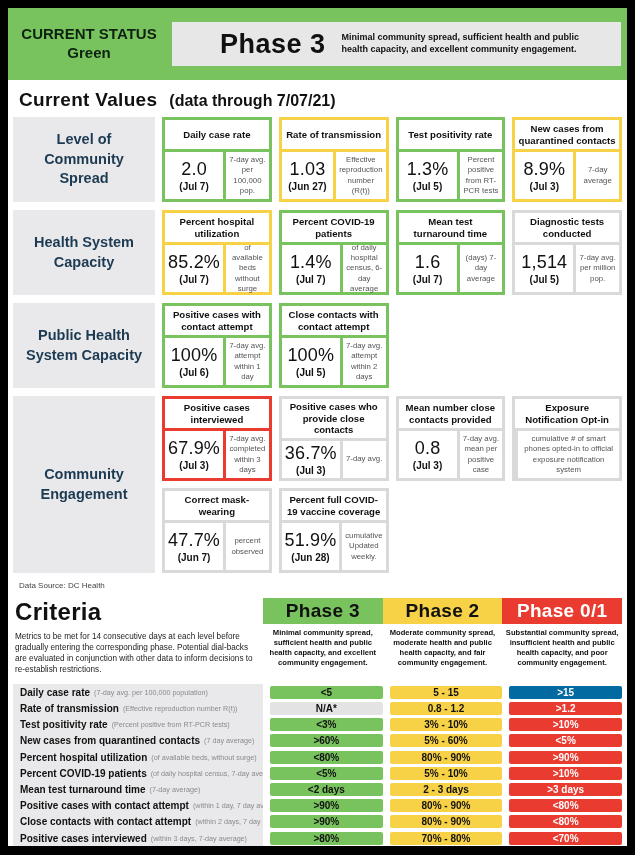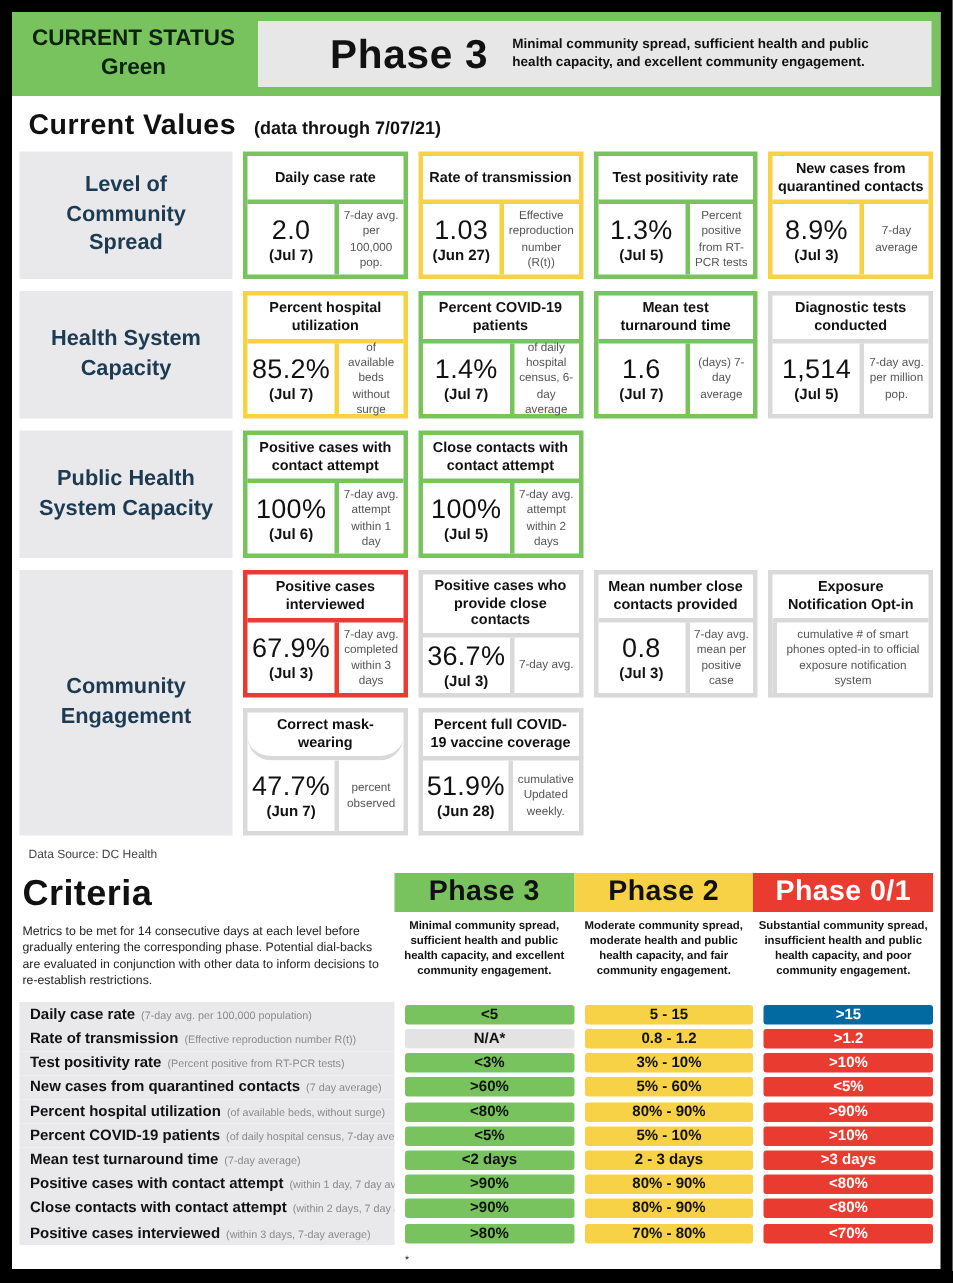--- a/index.html
+++ b/index.html
@@ -2,31 +2,31 @@
 <html><head>
 <meta charset="utf-8">
 <style>
   html,body{margin:0;padding:0;background:#555;}
   *{box-sizing:border-box;}
   .page{width:635px;height:855px;background:#000;position:relative;margin:0 auto;
         font-family:"Liberation Sans","DejaVu Sans",sans-serif;color:#111;}
   .inner{position:absolute;left:8px;top:8px;right:8px;bottom:9px;background:#fff;overflow:hidden;}
 
   
-  .header{height:56px;display:flex;align-items:center;padding:0 6px;}
+  .header{height:72px;display:flex;align-items:center;padding:0 6px;}
   .status{width:150px;text-align:center;font-weight:bold;font-size:15px;line-height:1.25;color:#0d2210;}
   .phase-box{flex:1;background:#e7e7e7;height:44px;margin-left:8px;display:flex;align-items:center;padding:0 12px;}
   .phase-box-title{font-size:27px;font-weight:bold;letter-spacing:.5px;margin:0 16px 0 36px;white-space:nowrap;}
   .phase-box-desc{font-size:9px;font-weight:600;line-height:1.3;padding-right:4px;}
 
   
   .content{padding:0 5px;}
   .cv-header{display:flex;align-items:baseline;gap:12px;margin:9px 0 6px 6px;}
   .cv-title{font-size:19px;font-weight:bold;letter-spacing:.3px;}
-  .cv-sub{font-size:12px;font-weight:bold;}
+  .cv-sub{font-size:16px;font-weight:bold;}
   .group-row{display:flex;margin-bottom:8px;}
   .group-label{width:142px;margin-right:7px;background:#e9e9eb;color:#1c3a52;font-weight:bold;
                font-size:14.5px;line-height:1.35;display:flex;align-items:center;justify-content:center;
                text-align:center;padding:0 12px;}
   .cards-grid{flex:1;display:grid;grid-template-columns:repeat(4,1fr);gap:7px;grid-auto-rows:85px;}
   .card{border:3px solid #d9d9d9;background:#fff;display:flex;flex-direction:column;}
   .card-title{flex:0 0 32px;display:flex;align-items:center;justify-content:center;text-align:center;
               font-size:9.6px;font-weight:bold;line-height:1.2;border-bottom:3px solid #d9d9d9;padding:2px 3px;}
   .card-body{flex:1;display:flex;min-height:0;}
   .card-value-cell{width:56%;display:flex;flex-direction:column;align-items:center;justify-content:center;}
@@ -228,21 +228,21 @@
                   <div class="card-note" style="border-left-color: rgb(217, 217, 217);">7-day avg. mean per positive case</div>
                 </div>
               </div>
               <div class="card" style="border-color: rgb(217, 217, 217);">
                 <div class="card-title" style="border-bottom-color: rgb(217, 217, 217);">Exposure Notification Opt-in</div>
                 <div class="card-body">
                   <div class="card-note" style="border-left-color: rgb(217, 217, 217);">cumulative # of smart phones opted-in to official exposure notification system</div>
                 </div>
               </div>
               <div class="card" style="border-color: rgb(217, 217, 217);">
-                <div class="card-title" style="border-bottom-color: rgb(217, 217, 217); border-radius: 16px;">Correct mask-wearing</div>
+                <div class="card-title" style="border-bottom-color: rgb(217, 217, 217);">Correct mask-wearing</div>
                 <div class="card-body">
                   <div class="card-value-cell">
                     <div class="card-value">47.7%</div>
                     <div class="card-date">(Jun 7)</div>
                   </div>
                   <div class="card-note" style="border-left-color: rgb(217, 217, 217);">percent observed</div>
                 </div>
               </div>
               <div class="card" style="border-color: rgb(217, 217, 217);">
                 <div class="card-title" style="border-bottom-color: rgb(217, 217, 217);">Percent full COVID-19 vaccine coverage</div>

